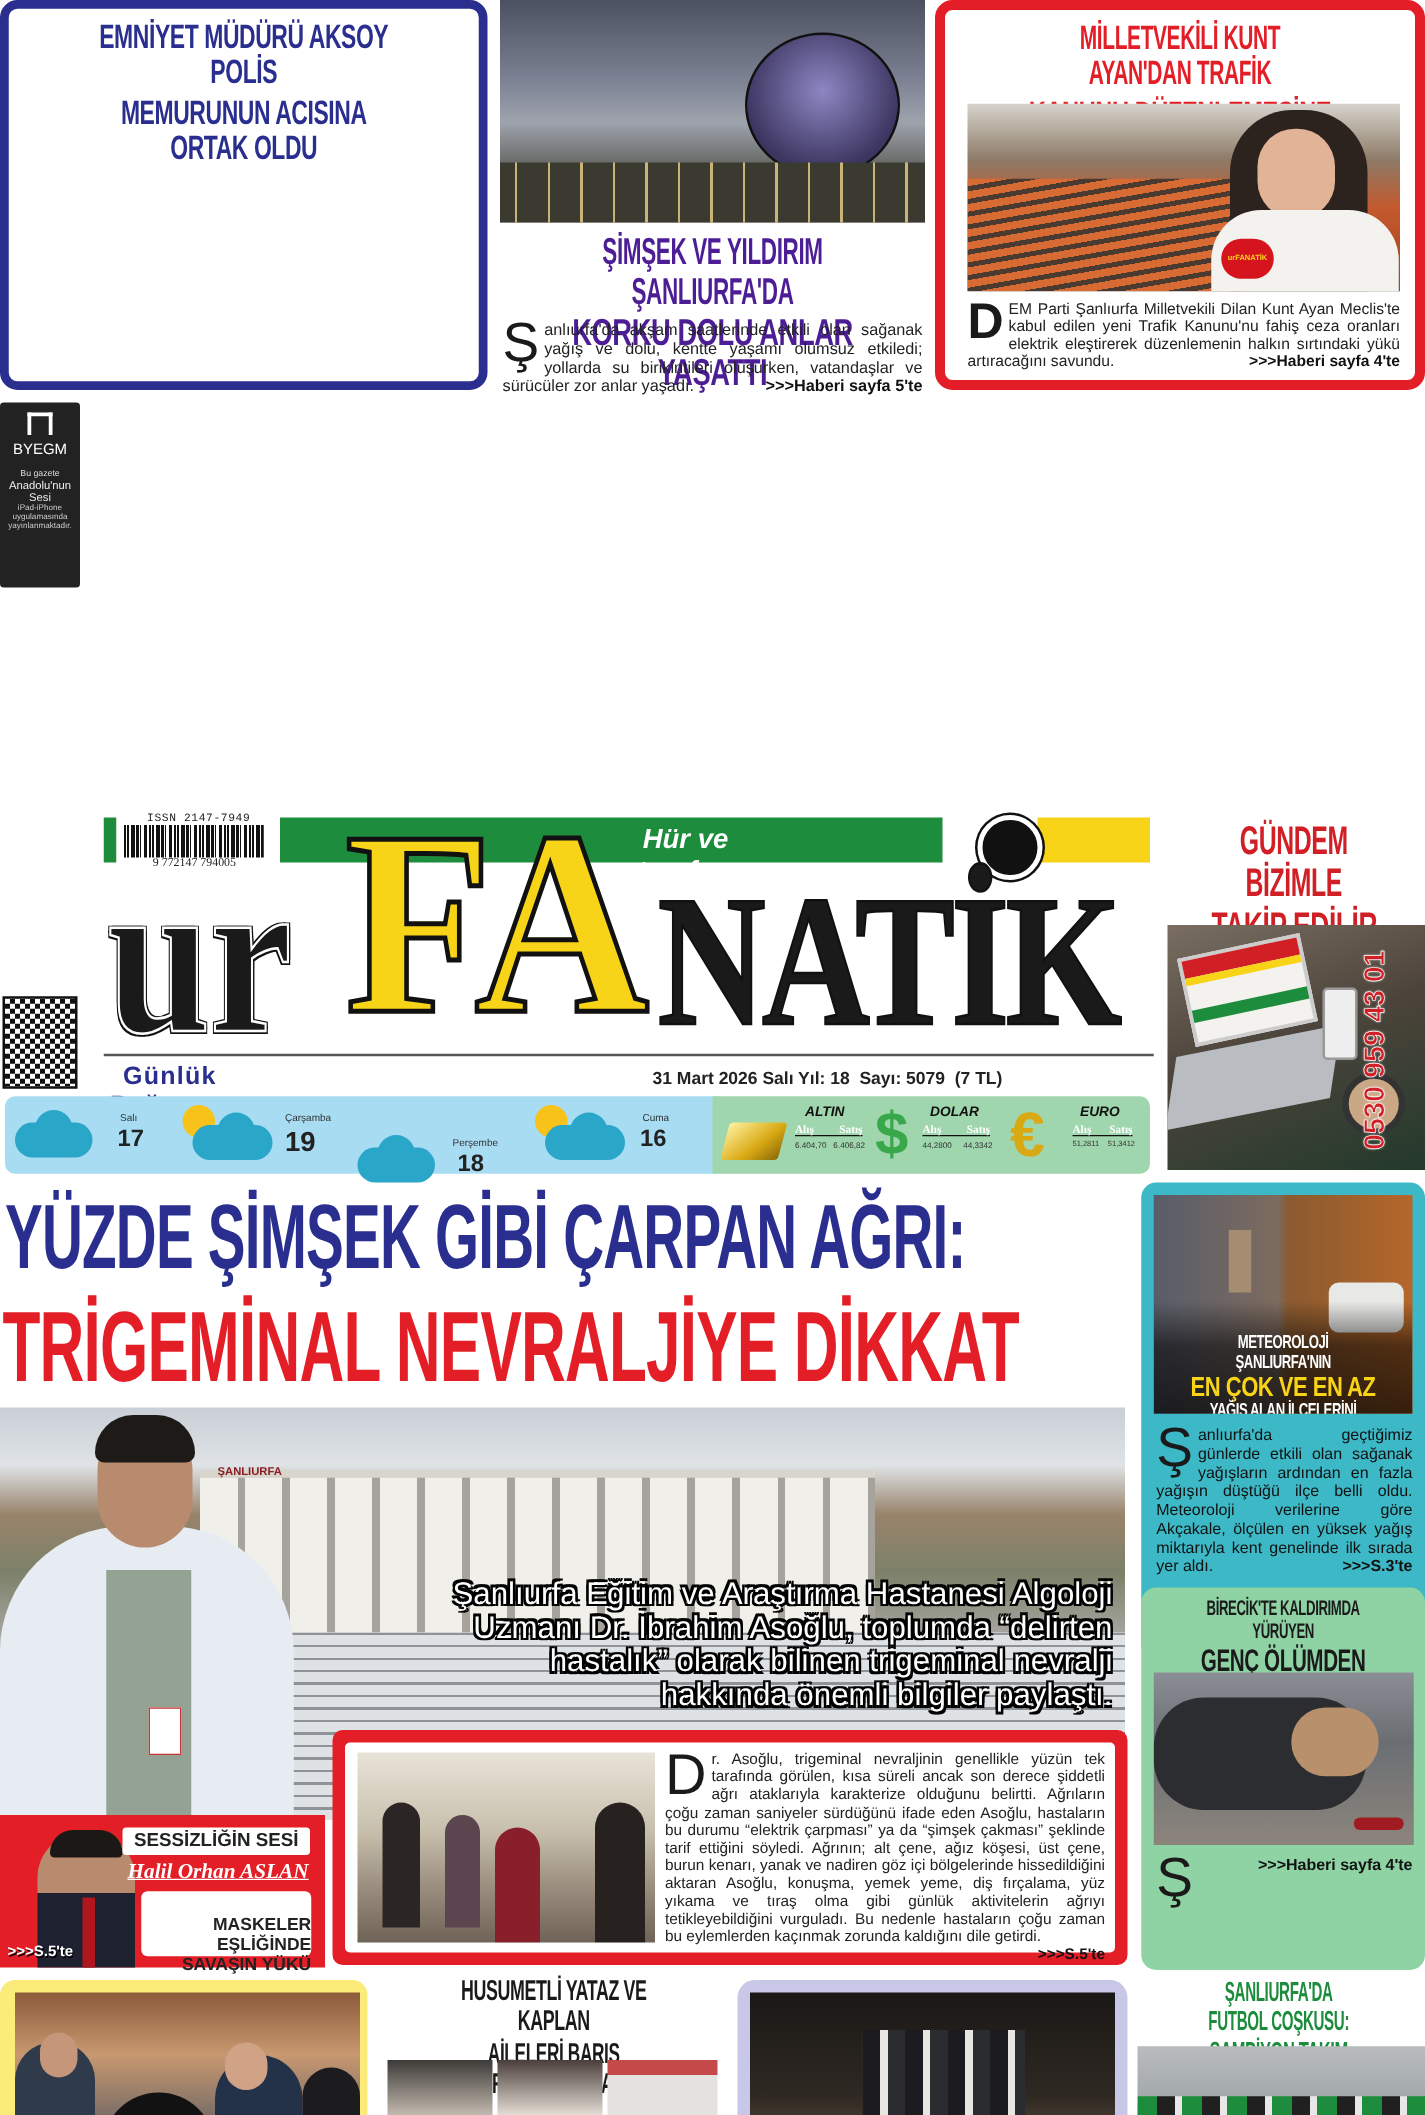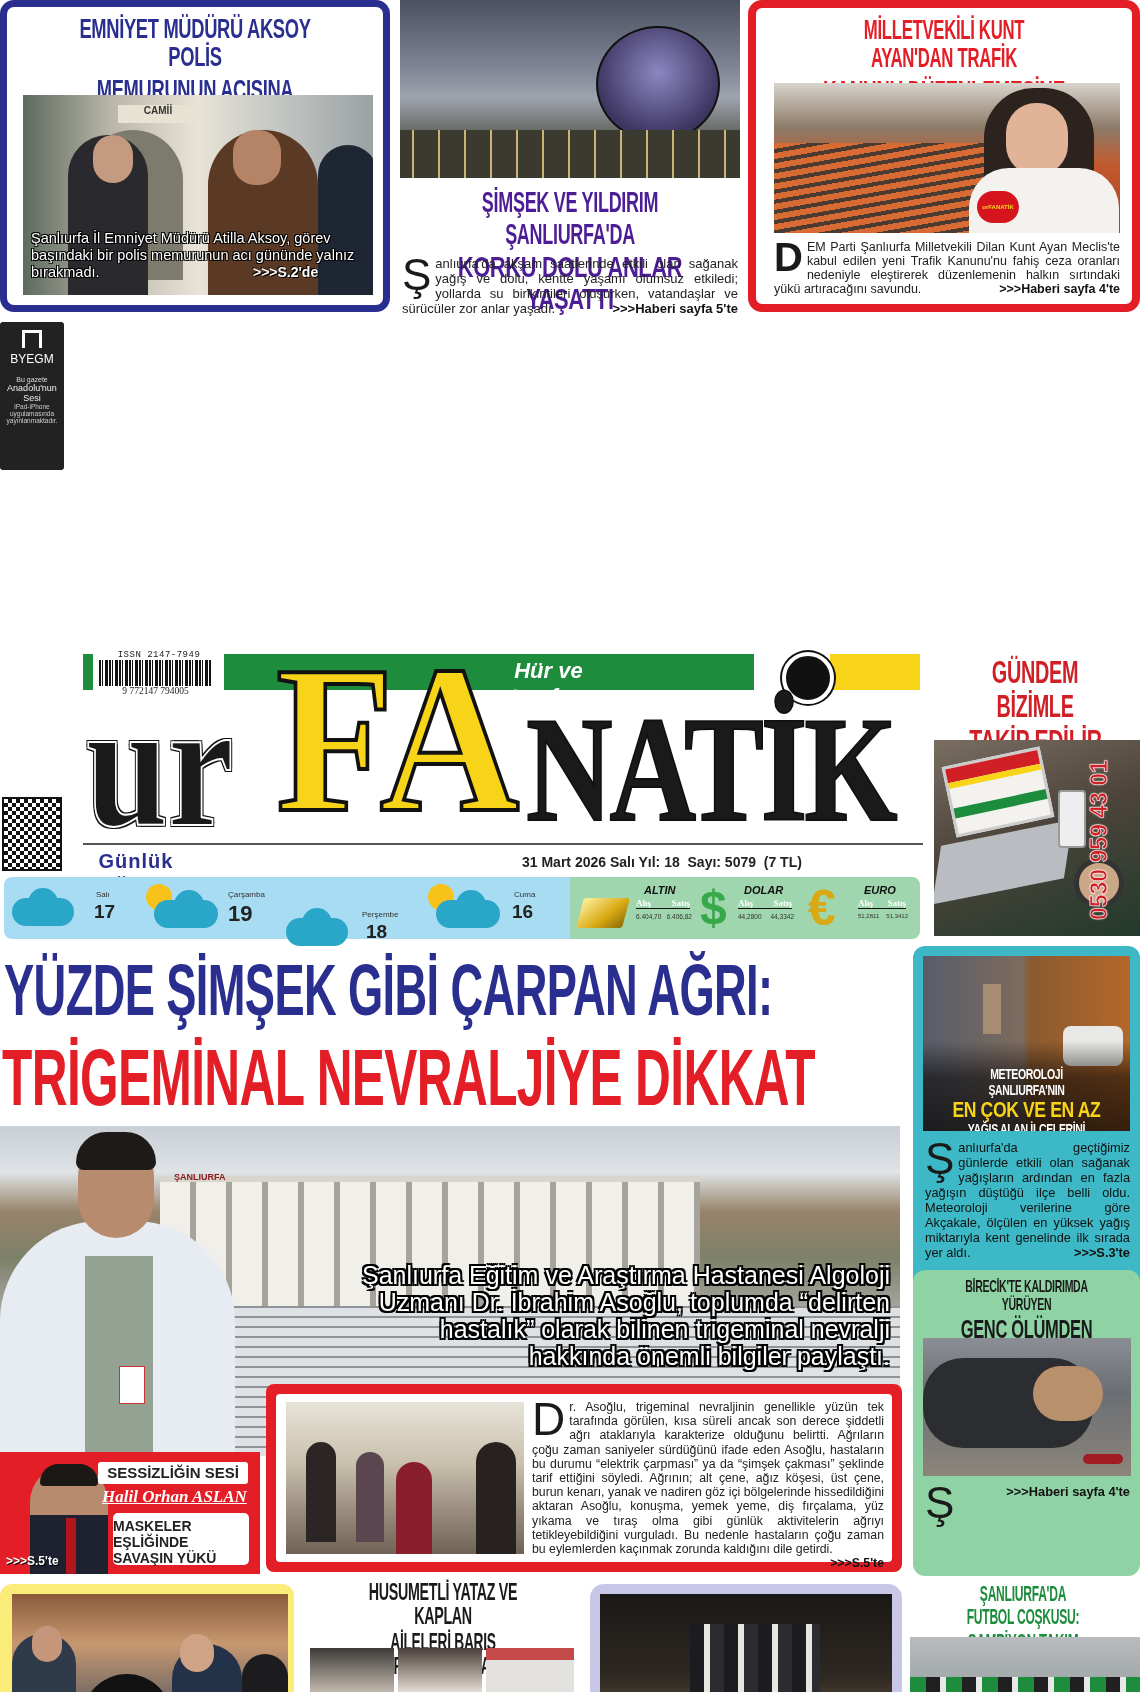--- a/index.html
+++ b/index.html
@@ -17,31 +17,20 @@
 #box2{left:748px;top:0;width:392px;height:312px;border:8px solid #e41e26;border-radius:14px;background:#fff}
 </style>
 </head>
 <body>
 
 <div id="box1" class="abs">
   <div class="hd abs" style="left:0;top:8px;width:376px;color:#2a2f8f;font-size:27px;">
     <div><span class="sq" style="transform:scaleX(0.68)">EMNİYET MÜDÜRÜ AKSOY POLİS</span></div>
     <div style="margin-top:4px"><span class="sq" style="transform:scaleX(0.68)">MEMURUNUN ACISINA ORTAK OLDU</span></div>
   </div>
-  <div class="photo" style="left:16px;top:88px;width:350px;height:200px;background:linear-gradient(90deg,#5c6b5e 0%,#b9b5a8 25%,#e8e3d6 50%,#c8cac6 70%,#9aa2a4 100%);">
-    <div class="abs" style="left:95px;top:10px;width:80px;height:18px;background:#e8e2d2;font-size:10px;font-weight:bold;text-align:center;color:#333">CAMİİ</div>
-    <div class="abs" style="left:60px;top:35px;width:100px;height:150px;border-radius:50px 50px 0 0;background:#7d7a6e"></div>
-    <div class="abs" style="left:45px;top:40px;width:80px;height:160px;border-radius:40px 40px 0 0;background:#2a2a2e"></div>
-    <div class="abs" style="left:70px;top:40px;width:40px;height:48px;border-radius:20px;background:#c49a80"></div>
-    <div class="abs" style="left:185px;top:35px;width:110px;height:165px;border-radius:55px 55px 0 0;background:#5a3a25"></div>
-    <div class="abs" style="left:210px;top:35px;width:48px;height:55px;border-radius:22px;background:#b58466"></div>
-    <div class="abs" style="left:295px;top:50px;width:60px;height:150px;border-radius:30px 30px 0 0;background:#1f2633"></div>
-    <div class="abs" style="left:8px;top:135px;width:336px;font-size:14.5px;line-height:17px;color:#fff;text-shadow:-1px -1px 0 #000,1px -1px 0 #000,-1px 1px 0 #000,1px 1px 0 #000">Şanlıurfa İl Emniyet Müdürü Atilla Aksoy, görev başındaki bir polis memurunun acı gününde yalnız bırakmadı.</div>
-    <div class="abs" style="left:230px;top:169px;font-size:14px;font-weight:bold;color:#fff;text-shadow:-1px -1px 0 #000,1px 1px 0 #000">&gt;&gt;&gt;S.2'de</div>
-  </div>
 </div>
 
 <div class="abs" style="left:400px;top:0;width:340px;height:320px;">
   <div class="photo" style="left:0;top:0;width:340px;height:178px;background:linear-gradient(180deg,#4b5160 0%,#7b8092 35%,#9ea3ad 55%,#55564e 80%,#3f3b30 100%)">
     <div class="abs" style="left:196px;top:26px;width:124px;height:116px;border-radius:50%;border:2px solid #111;background:radial-gradient(circle at 50% 40%,#8c87c2,#3c3560 70%)"></div>
     <div class="abs" style="left:0;top:130px;width:340px;height:48px;background:repeating-linear-gradient(90deg,#3a3a30 0 12px,#c9b377 12px 14px,#3a3a30 14px 26px)"></div>
   </div>
   <div class="hd abs" style="left:0;top:186px;width:340px;color:#4c1d95;font-size:30px;">
     <div><span class="sq" style="transform:scaleX(0.6)">ŞİMŞEK VE YILDIRIM ŞANLIURFA'DA</span></div>
     <div style="margin-top:2px"><span class="sq" style="transform:scaleX(0.73)">KORKU DOLU ANLAR YAŞATTI</span></div>
@@ -58,21 +47,21 @@
     <div style="margin-top:4px"><span class="sq" style="transform:scaleX(0.7)">KANUNU DÜZENLEMESİNE TEPKİ</span></div>
   </div>
   <div class="photo" style="left:18px;top:75px;width:346px;height:150px;background:linear-gradient(180deg,#d7d4cc 0%,#8d7a67 30%,#c25a2e 55%,#b84e26 75%,#6c5a4c 100%)">
     <div class="abs" style="left:0;top:60px;width:220px;height:90px;background:repeating-linear-gradient(170deg,#d86a34 0 6px,#4b3a30 6px 10px)"></div>
     <div class="abs" style="left:210px;top:5px;width:110px;height:145px;border-radius:50px 50px 0 0;background:#2d231e"></div>
     <div class="abs" style="left:232px;top:20px;width:62px;height:72px;border-radius:30px;background:#e2b497"></div>
     <div class="abs" style="left:195px;top:85px;width:150px;height:65px;border-radius:40px 40px 0 0;background:#f4f2ee"></div>
     <div class="abs" style="left:203px;top:108px;width:42px;height:32px;border-radius:16px;background:#d5141e;color:#f7d417;font-size:6px;font-weight:bold;text-align:center;line-height:32px">urFANATİK</div>
   </div>
   <div class="abs body-text" style="left:18px;top:232px;width:346px;font-size:12.5px;line-height:14px;">
-    <span class="drop" style="font-size:40px;">D</span><span>EM Parti Şanlıurfa Milletvekili Dilan Kunt Ayan Meclis'te kabul edilen yeni Trafik Kanunu'nu fahiş ceza oranları nedeniyle eleştirerek düzenlemenin halkın sırtındaki yükü artıracağını savundu.</span>
+    <span class="drop" style="font-size:40px;">D</span><span>EM Parti Şanlıurfa Milletvekili Dilan Kunt Ayan Meclis'te kabul edilen yeni Trafik Kanunu'nu fahiş ceza oranları elektrik eleştirerek düzenlemenin halkın sırtındaki yükü artıracağını savundu.</span>
     <span class="more">&gt;&gt;&gt;Haberi sayfa 4'te</span>
   </div>
 </div>
 
 <div class="abs" style="left:0;top:322px;width:64px;height:148px;background:#222;color:#fff;text-align:center;border-radius:3px">
   <div style="margin:8px auto 0;width:20px;height:18px;border:3px solid #fff;border-bottom:none;"></div>
   <div style="font-size:12px;margin-top:4px">BYEGM</div>
   <div style="font-size:7px;margin-top:10px;color:#ddd">Bu gazete</div>
   <div style="font-size:9px;color:#eee">Anadolu'nun</div>
   <div style="font-size:9px;color:#eee">Sesi</div>
@@ -218,21 +207,21 @@
   </div>
 </div>
 
 <div class="abs" style="left:0;top:1130px;width:260px;height:122px;background:#e41e26">
   <div class="abs" style="left:30px;top:14px;width:78px;height:108px;border-radius:36px 36px 0 0;background:linear-gradient(180deg,#b88a6e 0 45%,#1e2230 45%)"></div>
   <div class="abs" style="left:40px;top:12px;width:58px;height:22px;border-radius:30px 30px 6px 6px;background:#1c1816"></div>
   <div class="abs" style="left:66px;top:66px;width:10px;height:56px;background:#b0161e"></div>
   <div class="abs" style="left:6px;top:102px;font-size:12px;font-weight:bold;color:#fff;text-shadow:1px 1px 0 #000">&gt;&gt;&gt;S.5'te</div>
   <div class="abs" style="left:98px;top:10px;width:150px;height:22px;background:#fff;border-radius:3px;font-size:15px;font-weight:bold;text-align:center;line-height:22px;color:#222">SESSİZLİĞİN SESİ</div>
   <div class="abs" style="left:102px;top:35px;font-family:'Liberation Serif',serif;font-style:italic;font-weight:bold;font-size:17px;color:#fff;text-decoration:underline">Halil Orhan ASLAN</div>
-  <div class="abs" style="left:113px;top:61px;width:136px;height:52px;background:#fff;border-radius:5px;font-size:14px;font-weight:bold;text-align:left;line-height:16px;padding-top:5px;color:#222">MASKELER EŞLİĞİNDE SAVAŞIN YÜKÜ</div>
+  <div class="abs" style="left:113px;top:61px;width:136px;height:52px;background:#fff;border-radius:5px;font-size:14px;font-weight:bold;text-align:right;line-height:16px;padding-top:18px;color:#222">MASKELER EŞLİĞİNDE SAVAŞIN YÜKÜ</div>
 </div>
 
 <div class="abs" style="left:913px;top:624px;width:227px;height:382px;background:#3cb8c6;border-radius:12px">
   <div class="photo" style="left:10px;top:10px;width:207px;height:175px;background:linear-gradient(90deg,#585d6a 0%,#7d6b5e 48%,#8a5a30 52%,#b5672a 100%)">
     <div class="abs" style="left:60px;top:28px;width:18px;height:50px;background:#a68c70"></div>
     <div class="abs" style="left:140px;top:70px;width:60px;height:40px;border-radius:8px;background:#e8e8e6"></div>
     <div class="abs" style="left:0;top:85px;width:207px;height:90px;background:linear-gradient(180deg,rgba(0,0,0,0) 0%,rgba(0,0,0,0.55) 40%,rgba(0,0,0,0.7) 100%)"></div>
     <div class="hd abs" style="left:0;top:110px;width:207px">
       <div style="color:#fff;font-size:15px"><span class="sq" style="transform:scaleX(0.7)">METEOROLOJİ ŞANLIURFA'NIN</span></div>
       <div style="color:#f7d417;font-size:22px"><span class="sq" style="transform:scaleX(0.8)">EN ÇOK VE EN AZ</span></div>

